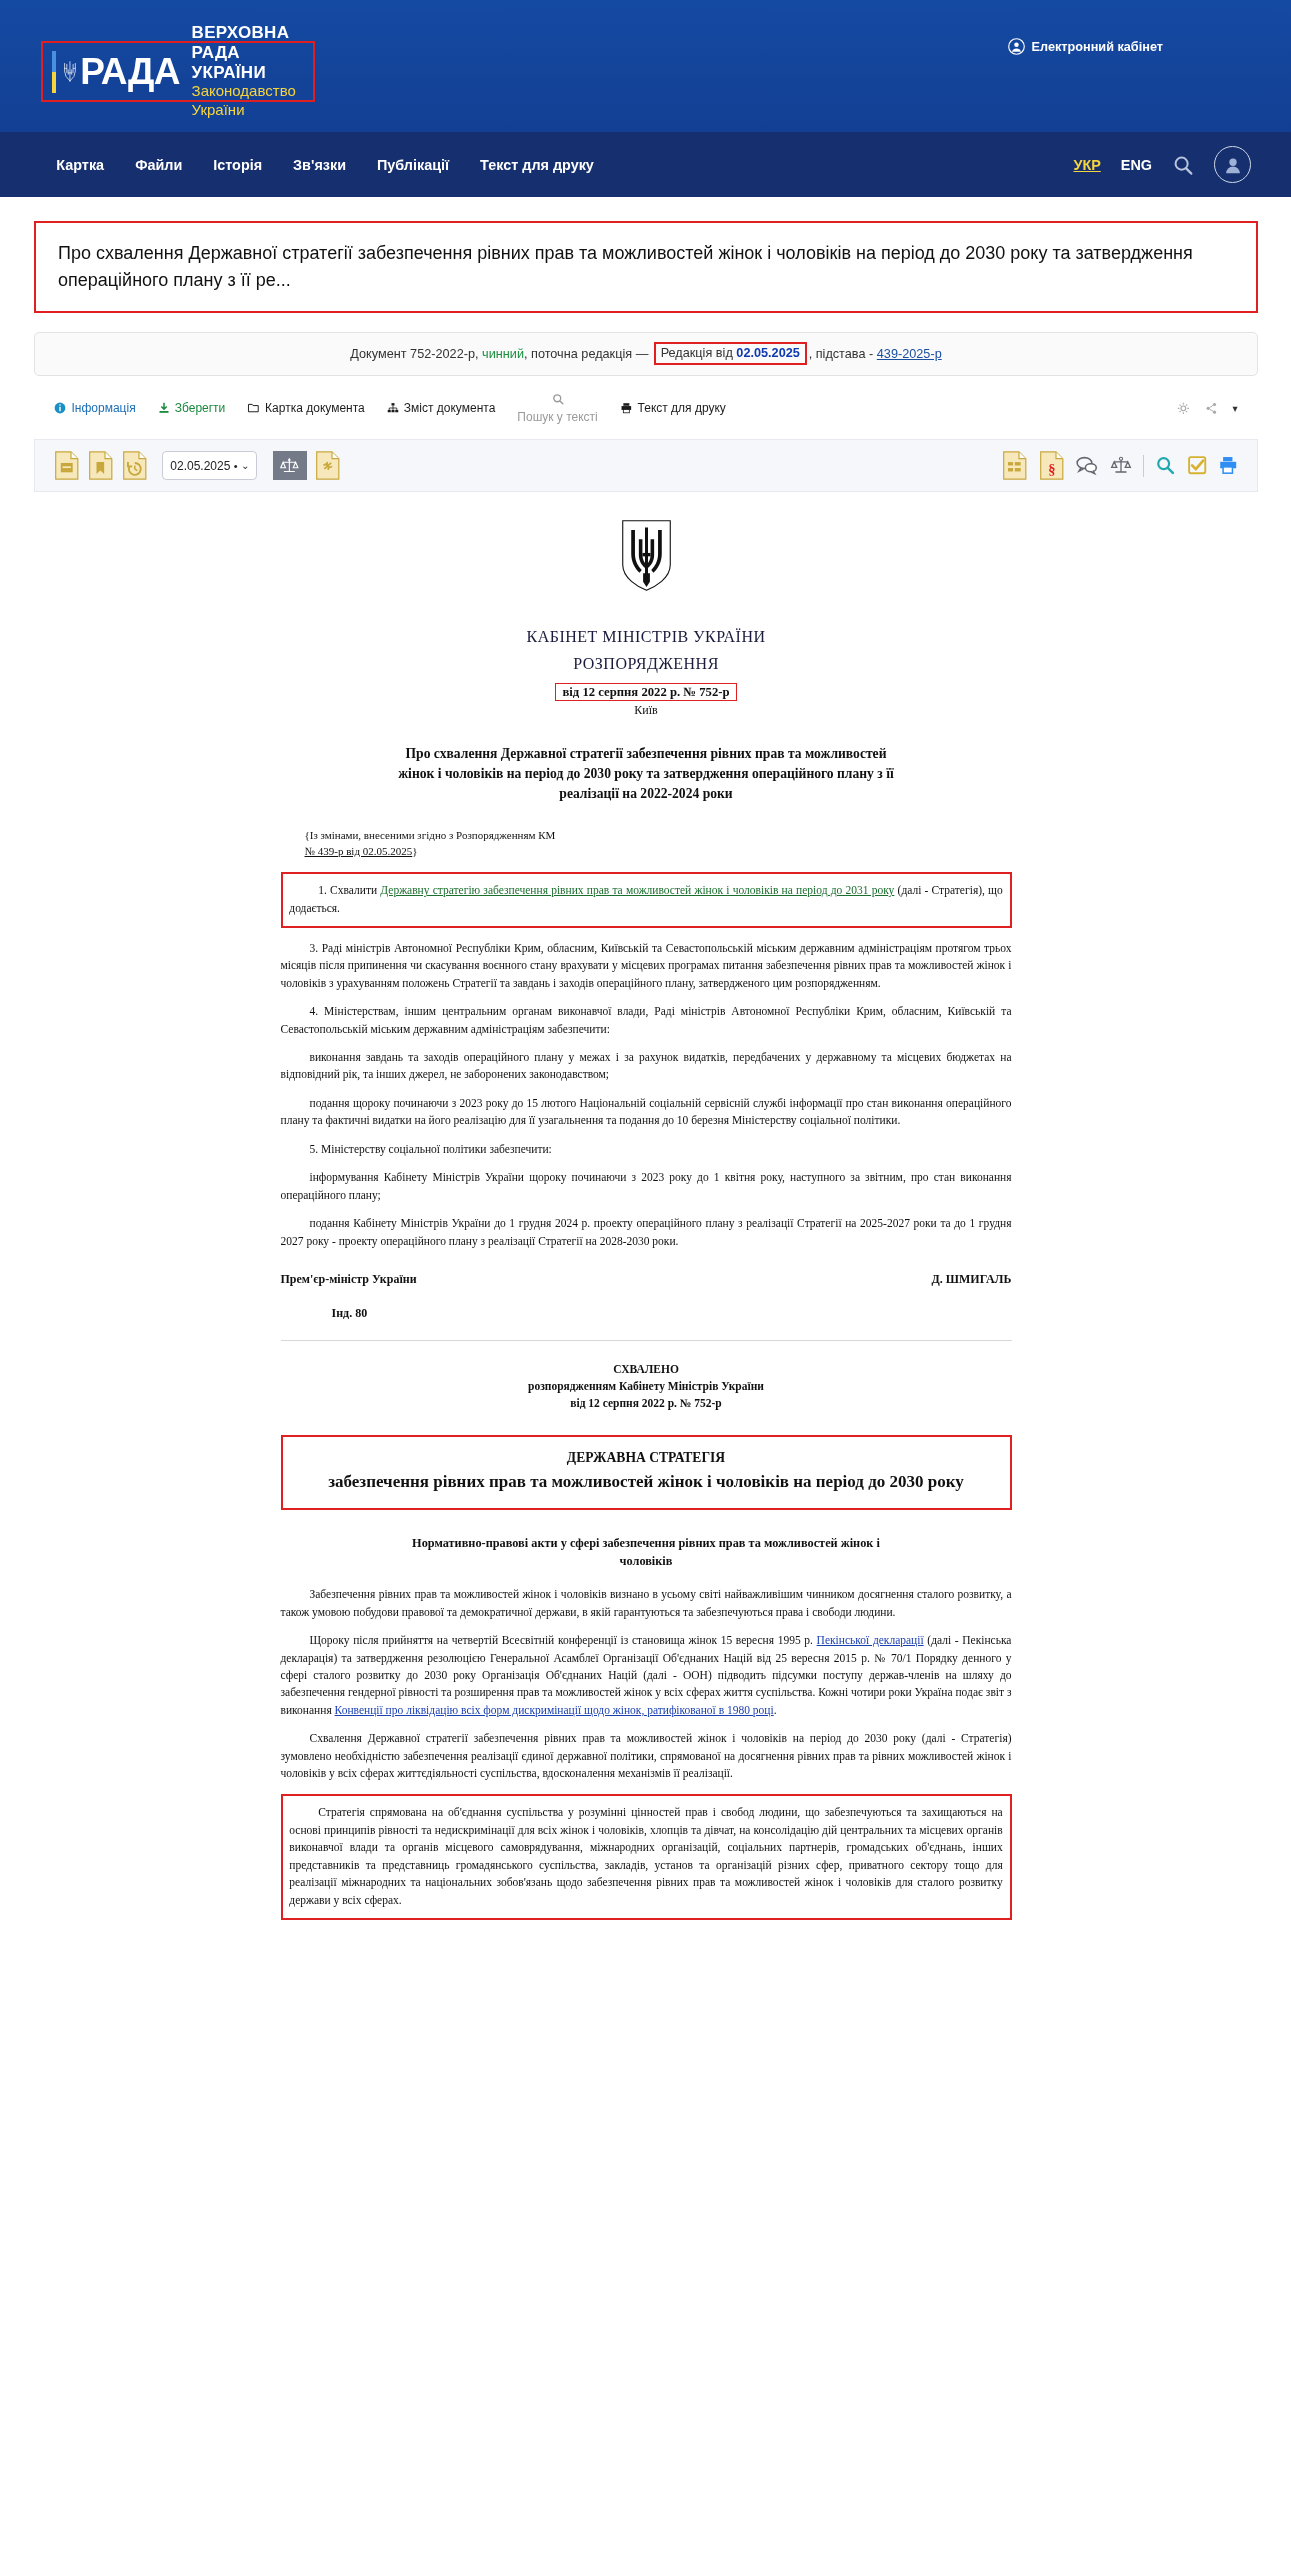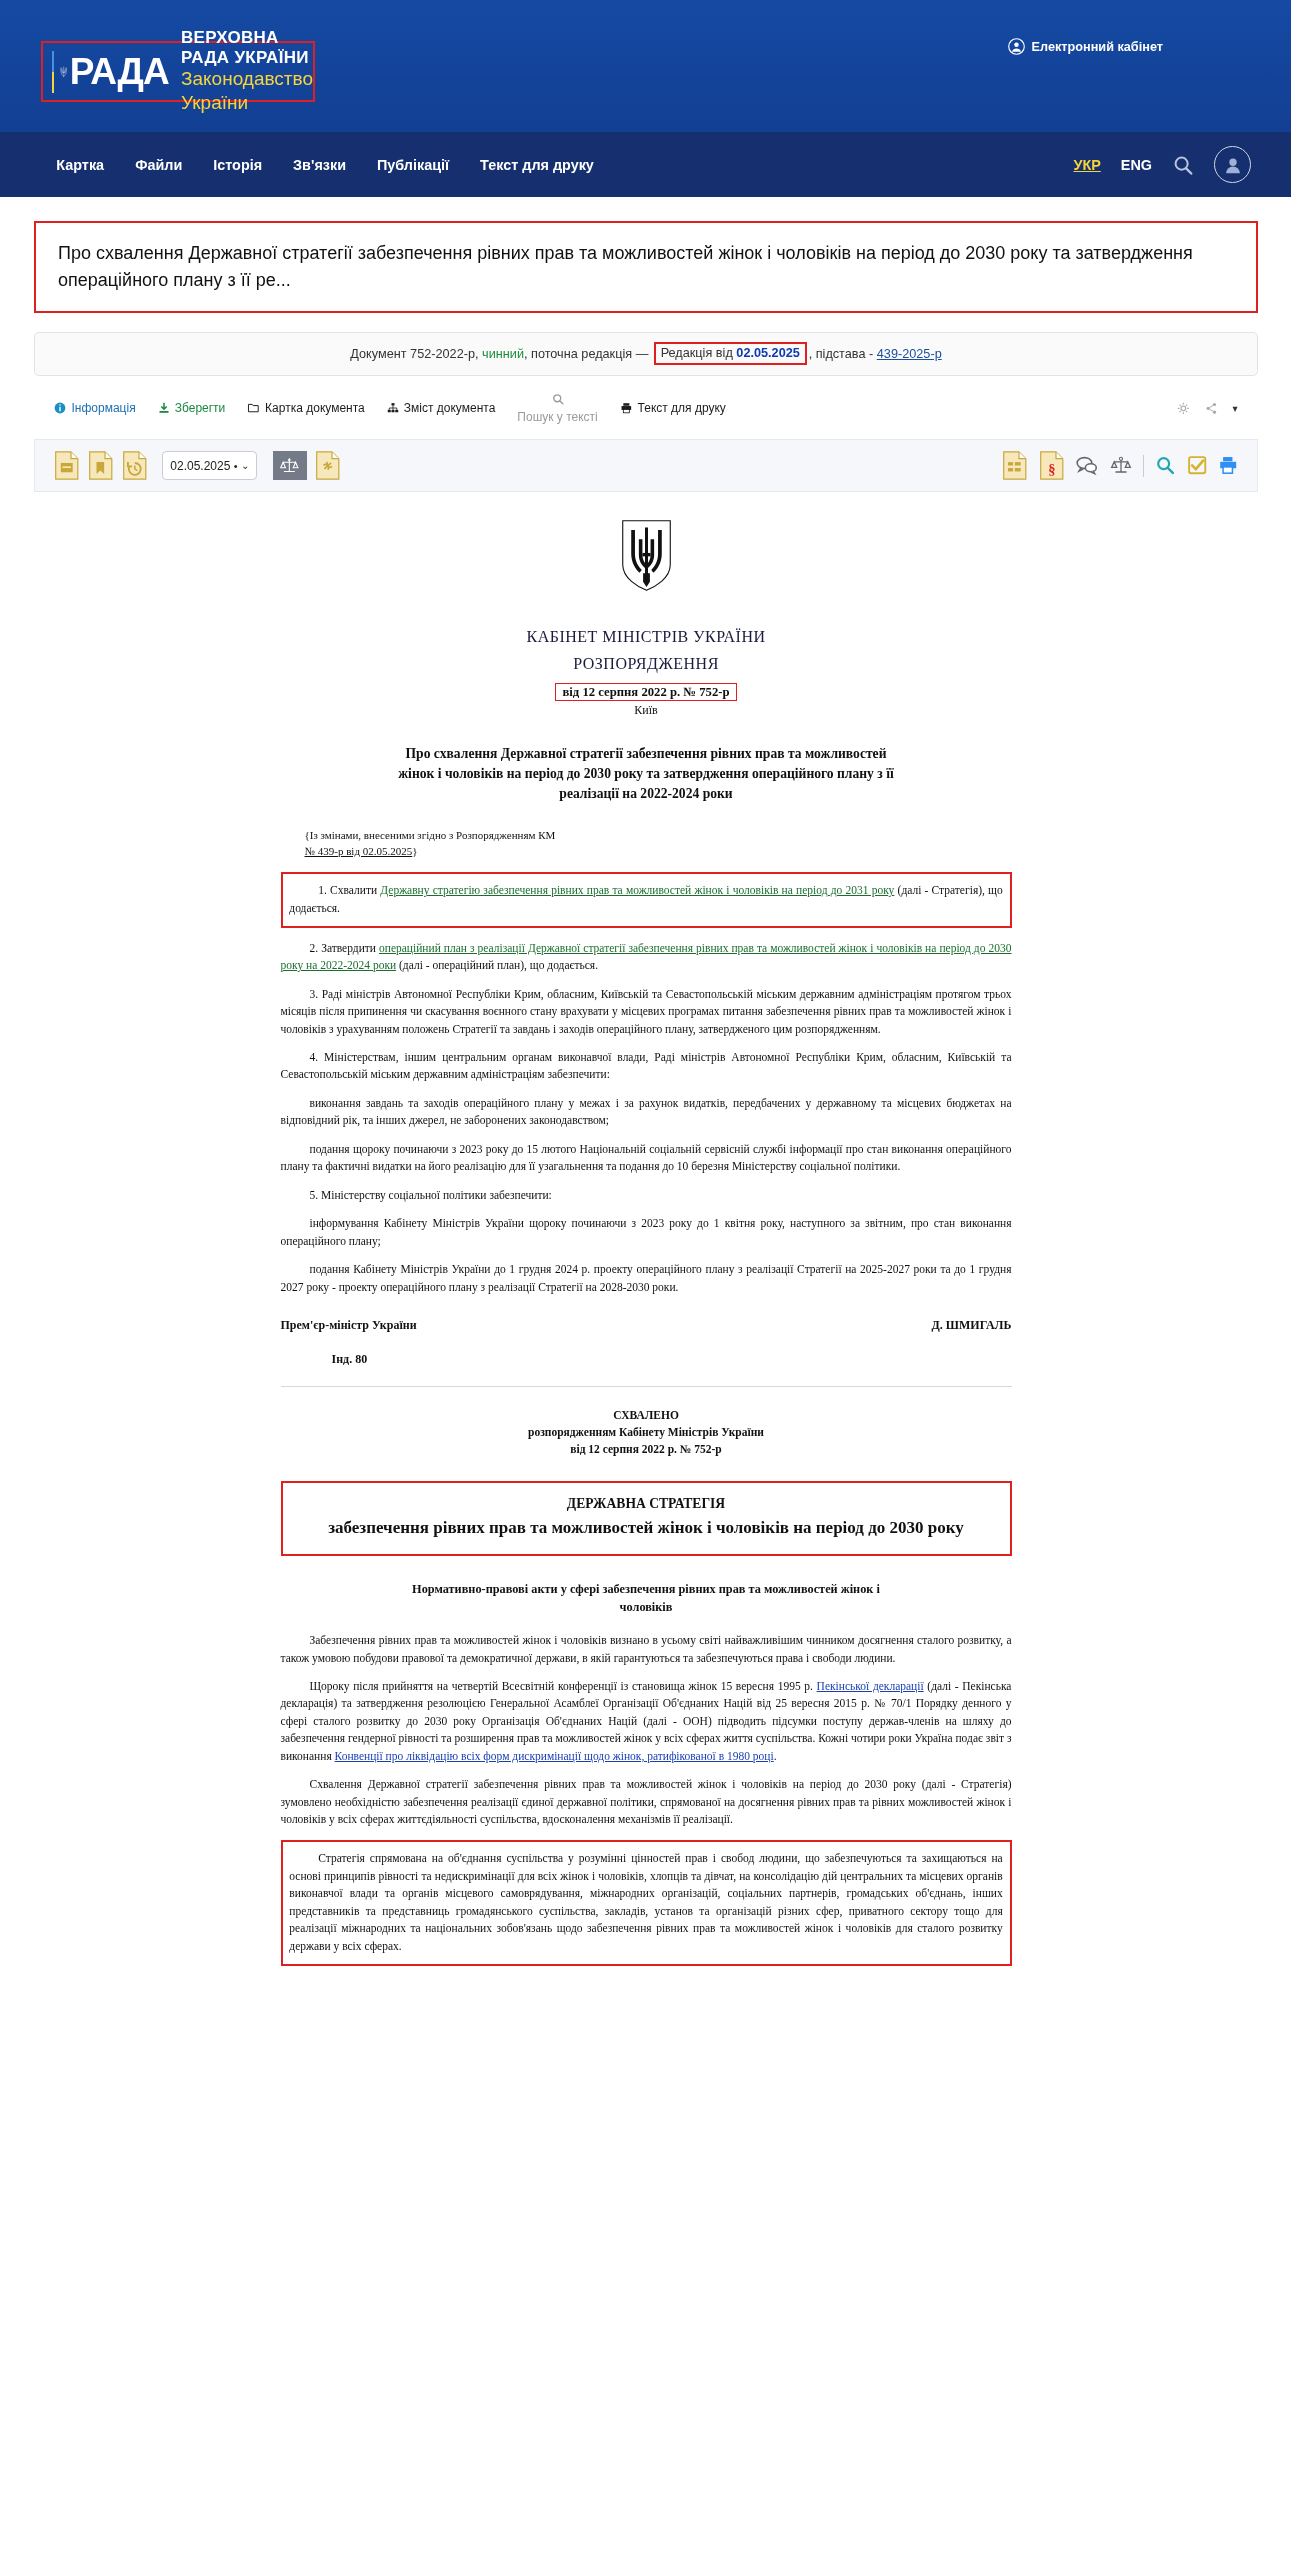--- a/index.html
+++ b/index.html
@@ -30,21 +30,21 @@
   .flagbar{ width:7.6px; height:42px; margin-right:5.1px; display:block;
     background:linear-gradient(180deg,#4a90e2 0%,#4a90e2 50%,#f6d43c 50%,#f6d43c 100%); }
   .tryzub-small{ width:34px; height:48px; display:block; }
   .rada-word{
     font-family:"Liberation Sans", sans-serif;
     font-weight:bold; font-size:37px; color:#fff; letter-spacing:-0.8px;
     line-height:1; margin-left:1.7px;
   }
   .rada-titles{ margin-left:12px; }
   .rada-t1{ color:#fff; font-weight:bold; font-size:17px; letter-spacing:0.3px; line-height:1.15; }
-  .rada-t2{ color:#f6d43c; font-size:19px; line-height:1.25; }
+  .rada-t2{ color:#f6d43c; font-size:15px; line-height:1.25; }
 
   .cabinet{
     position:absolute; right:129px; top:38px;
     display:flex; align-items:center; gap:6.8px;
     color:#fff; font-size:12.7px; font-weight:bold; cursor:pointer;
   }
   .cab-ico{ width:17px; height:17px; }
 
   
   .nav{
@@ -439,23 +439,20 @@
       <span>{Із змінами, внесеними згідно з Розпорядженням КМ</span><br>
       <a href="#">№ 439-р від 02.05.2025</a><span>}</span>
     </div>
 
     <div class="hl-box">
       <p class="para">
         <span>1. Схвалити </span><a href="#" class="greenlink">Державну стратегію забезпечення рівних прав та можливостей жінок і чоловіків на період до 2031 року</a><span> (далі - Стратегія), що додається.</span>
       </p>
     </div>
 
-    <p class="para">
-      <span>2. Затвердити </span><a href="#" class="greenlink">операційний план з реалізації Державної стратегії забезпечення рівних прав та можливостей жінок і чоловіків на період до 2030 року на 2022-2024 роки</a><span> (далі - операційний план), що додається.</span>
-    </p>
 
     <p class="para">3. Раді міністрів Автономної Республіки Крим, обласним, Київській та Севастопольській міським державним адміністраціям протягом трьох місяців після припинення чи скасування воєнного стану врахувати у місцевих програмах питання забезпечення рівних прав та можливостей жінок і чоловіків з урахуванням положень Стратегії та завдань і заходів операційного плану, затвердженого цим розпорядженням.</p>
     <p class="para">4. Міністерствам, іншим центральним органам виконавчої влади, Раді міністрів Автономної Республіки Крим, обласним, Київській та Севастопольській міським державним адміністраціям забезпечити:</p>
     <p class="para">виконання завдань та заходів операційного плану у межах і за рахунок видатків, передбачених у державному та місцевих бюджетах на відповідний рік, та інших джерел, не заборонених законодавством;</p>
     <p class="para">подання щороку починаючи з 2023 року до 15 лютого Національній соціальній сервісній службі інформації про стан виконання операційного плану та фактичні видатки на його реалізацію для її узагальнення та подання до 10 березня Міністерству соціальної політики.</p>
     <p class="para">5. Міністерству соціальної політики забезпечити:</p>
     <p class="para">інформування Кабінету Міністрів України щороку починаючи з 2023 року до 1 квітня року, наступного за звітним, про стан виконання операційного плану;</p>
     <p class="para">подання Кабінету Міністрів України до 1 грудня 2024 р. проекту операційного плану з реалізації Стратегії на 2025-2027 роки та до 1 грудня 2027 року - проекту операційного плану з реалізації Стратегії на 2028-2030 роки.</p>
 
     <div class="sign-row">

